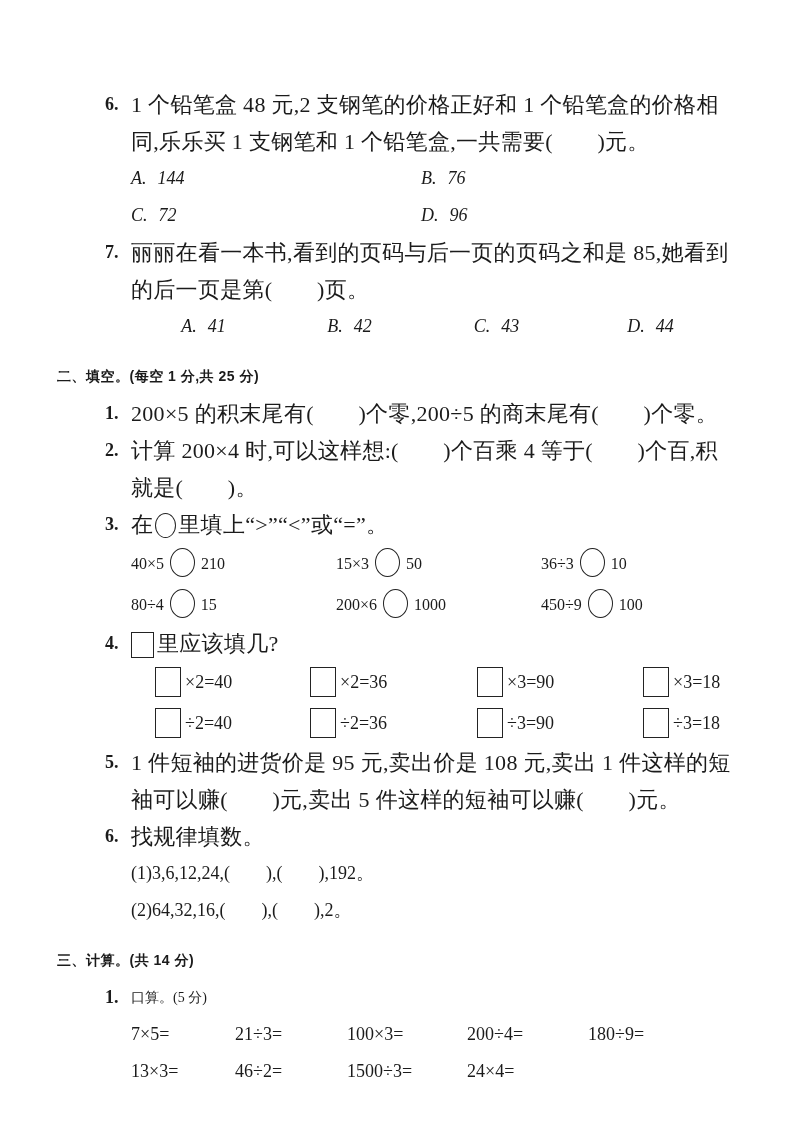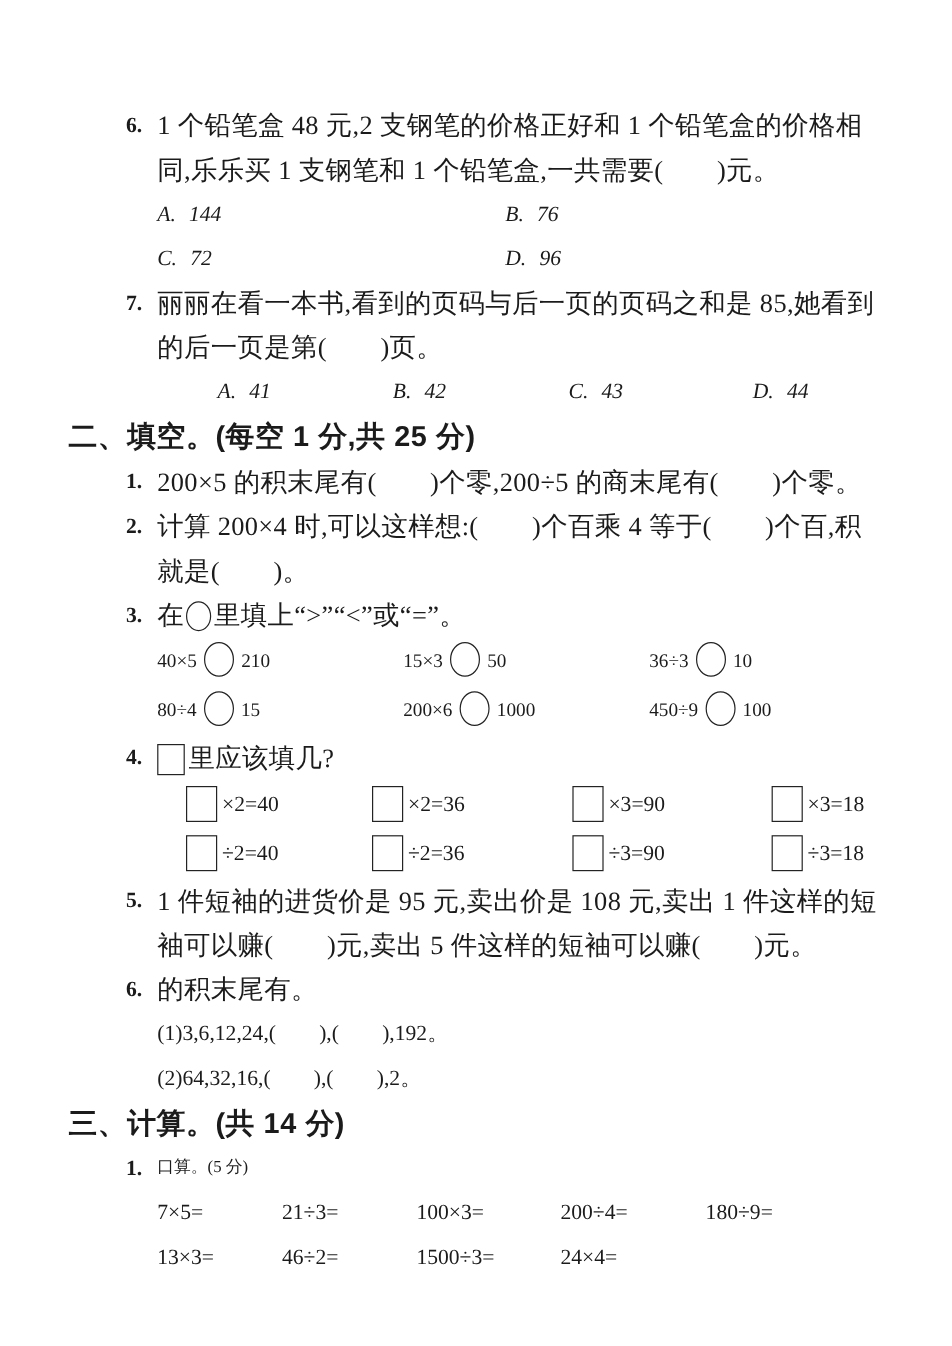--- a/index.html
+++ b/index.html
@@ -22,23 +22,23 @@
   .q-num {
     flex: none; width: 26px;
     font-weight: 700; font-size: 18px; line-height: 37px;
   }
   .q-body { flex: 1; min-width: 0; }
   .q-text { font-size: 22px; line-height: 37px; letter-spacing: 0.3px; font-family: Liberation Serif, serif; }
 
   
   .sec-title {
     font-family: "Liberation Sans", "DejaVu Sans", sans-serif;
-    font-weight: 700; font-size: 24px; line-height: 37px;
+    font-weight: 700; font-size: 14px; line-height: 37px;
     letter-spacing: 0.5px;
-    margin-top: 1px;
+    margin-top: 13px;
   }
 
   
   .opts { display: grid; font-size: 18px; line-height: 37px; font-style: italic; }
   .opts.cols2 { grid-template-columns: 290px auto; }
   .opts.cols4 { grid-template-columns: 145px 147px 147px auto; text-align: center; }
   .opt-label { margin-right: 11px; }
 
   
   .cmp-row { display: grid; grid-template-columns: 205px 205px auto;
@@ -157,21 +157,21 @@
   <div class="q">
     <span class="q-num">5.</span>
     <div class="q-body">
       <div class="q-text">1 件短袖的进货价是 95 元,卖出价是 108 元,卖出 1 件这样的短袖可以赚(　　)元,卖出 5 件这样的短袖可以赚(　　)元。</div>
     </div>
   </div>
 
   <div class="q">
     <span class="q-num">6.</span>
     <div class="q-body">
-      <div class="q-text">的积末尾有。</div>
+      <div class="q-text">找规律填数。</div>
       <div class="sub-line">(1)3,6,12,24,(　　),(　　),192。</div>
       <div class="sub-line">(2)64,32,16,(　　),(　　),2。</div>
     </div>
   </div>
 
   <div class="sec-title">三、计算。(共 14 分)</div>
 
   <div class="q">
     <span class="q-num">1.</span>
     <div class="q-body">

